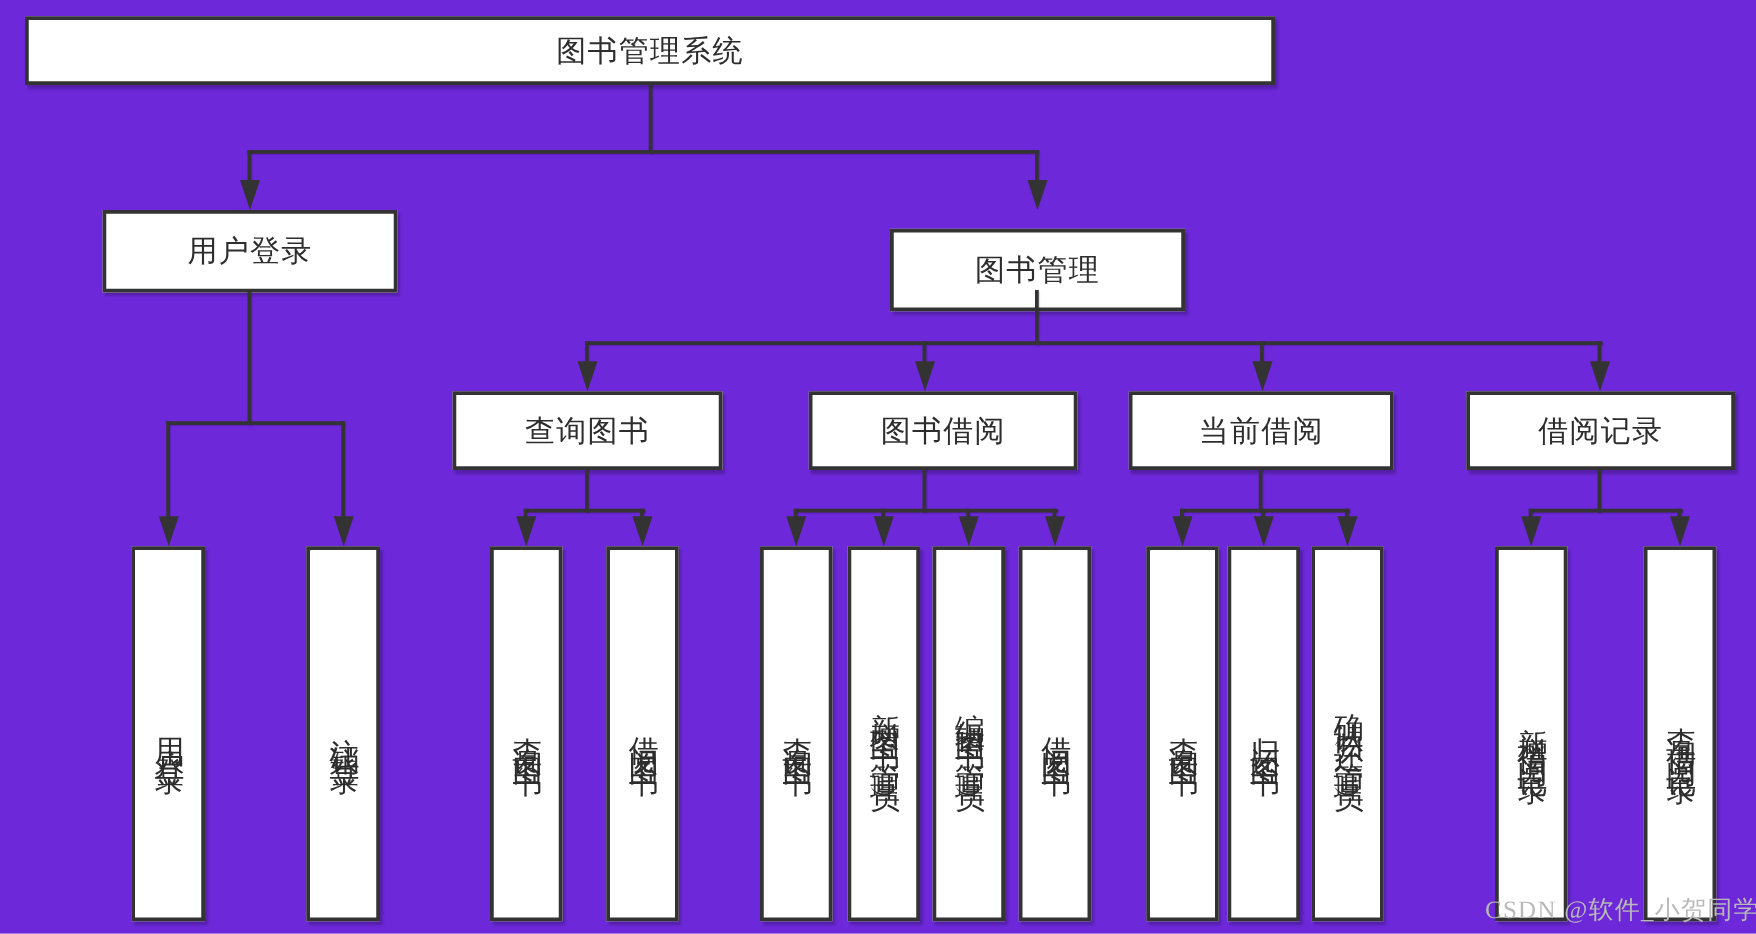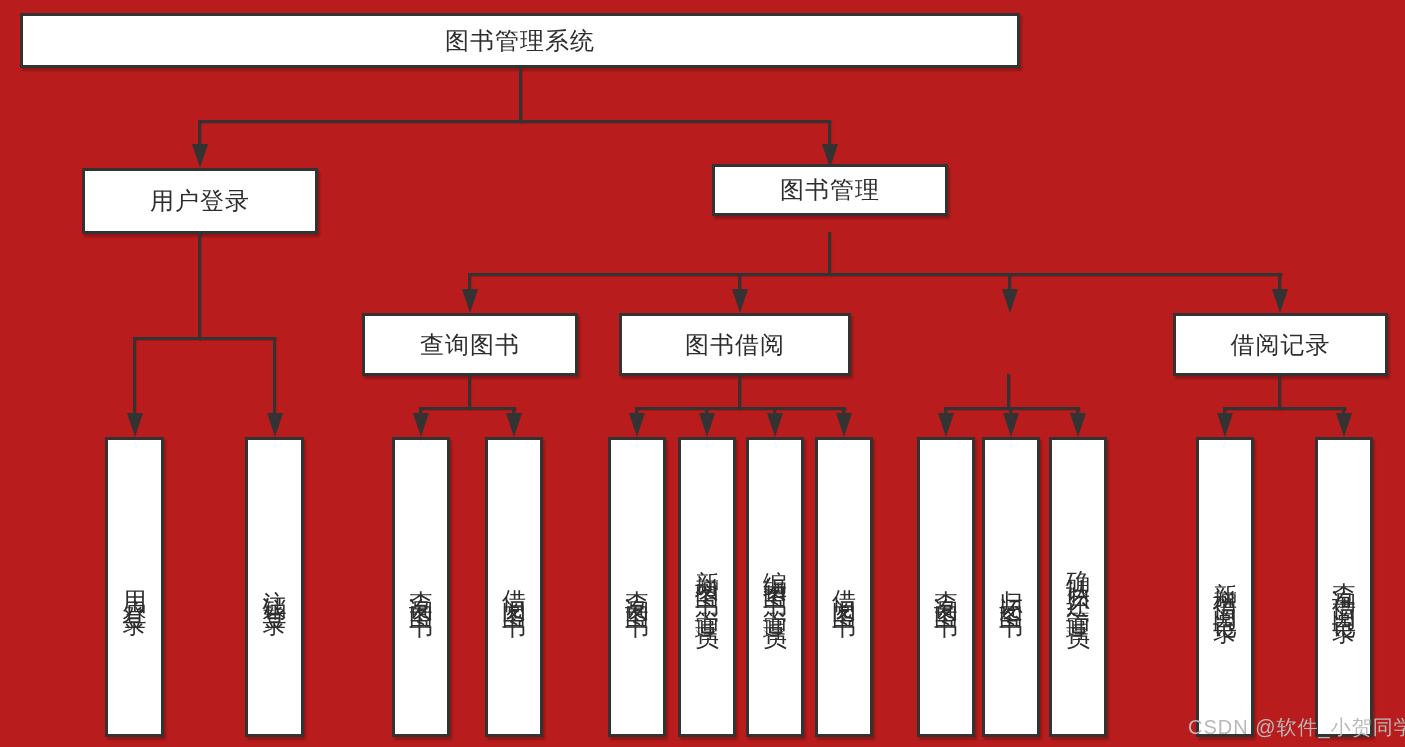--- a/index.html
+++ b/index.html
@@ -5,23 +5,24 @@
   html, body {
     margin: 0;
     padding: 0;
     background: #ffffff;
     font-family: "Liberation Sans", "DejaVu Sans", sans-serif;
   }
   #stage {
     position: relative;
     width: 1405px;
     height: 747px;
-    background: #b91c1c;
+    background: #6d28d9;
     overflow: hidden;
     color: #2d2d2d;
+    font-family: Liberation Serif, serif;
   }
   .box {
     position: absolute;
     box-sizing: border-box;
     background: #ffffff;
     border: 3px solid #333333;
     box-shadow: 2px 3px 2px rgba(0,0,0,0.22);
     display: flex;
     align-items: center;
     justify-content: center;
@@ -69,21 +70,21 @@
   <div class="box hbox" style="left:20px;top:13px;width:1000px;height:55px">图书管理系统</div>
 
   <div class="vline" style="left:519px;top:66px;height:57px"></div>
   <div class="hline" style="left:198px;top:120px;width:633px"></div>
   <div class="vline" style="left:198px;top:120px;height:28px"></div>
   <div class="arrow" style="left:192px;top:144px"></div>
   <div class="vline" style="left:828px;top:120px;height:28px"></div>
   <div class="arrow" style="left:822px;top:144px"></div>
 
   <div class="box hbox" style="left:82px;top:168px;width:236px;height:66px">用户登录</div>
-  <div class="box hbox" style="left:712px;top:164px;width:236px;height:52px">图书管理</div>
+  <div class="box hbox" style="left:712px;top:183px;width:236px;height:66px">图书管理</div>
 
   <div class="vline" style="left:198px;top:232px;height:108px"></div>
   <div class="hline" style="left:133px;top:337px;width:143px"></div>
   <div class="vline" style="left:133px;top:337px;height:84px"></div>
   <div class="vline" style="left:273px;top:337px;height:84px"></div>
   <div class="arrow" style="left:127px;top:413px"></div>
   <div class="arrow" style="left:267px;top:413px"></div>
 
   <div class="box vbox" style="left:105px;top:437px;width:59px;height:300px">
     <span class="vtext">用户登录</span>
@@ -97,21 +98,22 @@
   <div class="vline" style="left:468px;top:273px;height:24px"></div>
   <div class="arrow" style="left:462px;top:289px"></div>
   <div class="vline" style="left:738px;top:273px;height:24px"></div>
   <div class="arrow" style="left:732px;top:289px"></div>
   <div class="vline" style="left:1008px;top:273px;height:24px"></div>
   <div class="arrow" style="left:1002px;top:289px"></div>
   <div class="vline" style="left:1278px;top:273px;height:24px"></div>
   <div class="arrow" style="left:1272px;top:289px"></div>
 
   <div class="box hbox" style="left:362px;top:313px;width:216px;height:63px">查询图书</div>
-  <div class="box hbox" style="left:619px;top:313px;width:232px;height:63px">图书借阅</div>
+  <div class="box hbox" style="left:647px;top:313px;width:215px;height:63px">图书借阅</div>
+  <div class="box hbox" style="left:903px;top:313px;width:212px;height:63px">当前借阅</div>
   <div class="box hbox" style="left:1173px;top:313px;width:215px;height:63px">借阅记录</div>
 
   <div class="vline" style="left:468px;top:374px;height:36px"></div>
   <div class="hline" style="left:419px;top:407px;width:97px"></div>
   <div class="vline" style="left:419px;top:407px;height:14px"></div>
   <div class="vline" style="left:512px;top:407px;height:14px"></div>
   <div class="arrow" style="left:413px;top:413px"></div>
   <div class="arrow" style="left:506px;top:413px"></div>
 
   <div class="vline" style="left:738px;top:374px;height:36px"></div>

